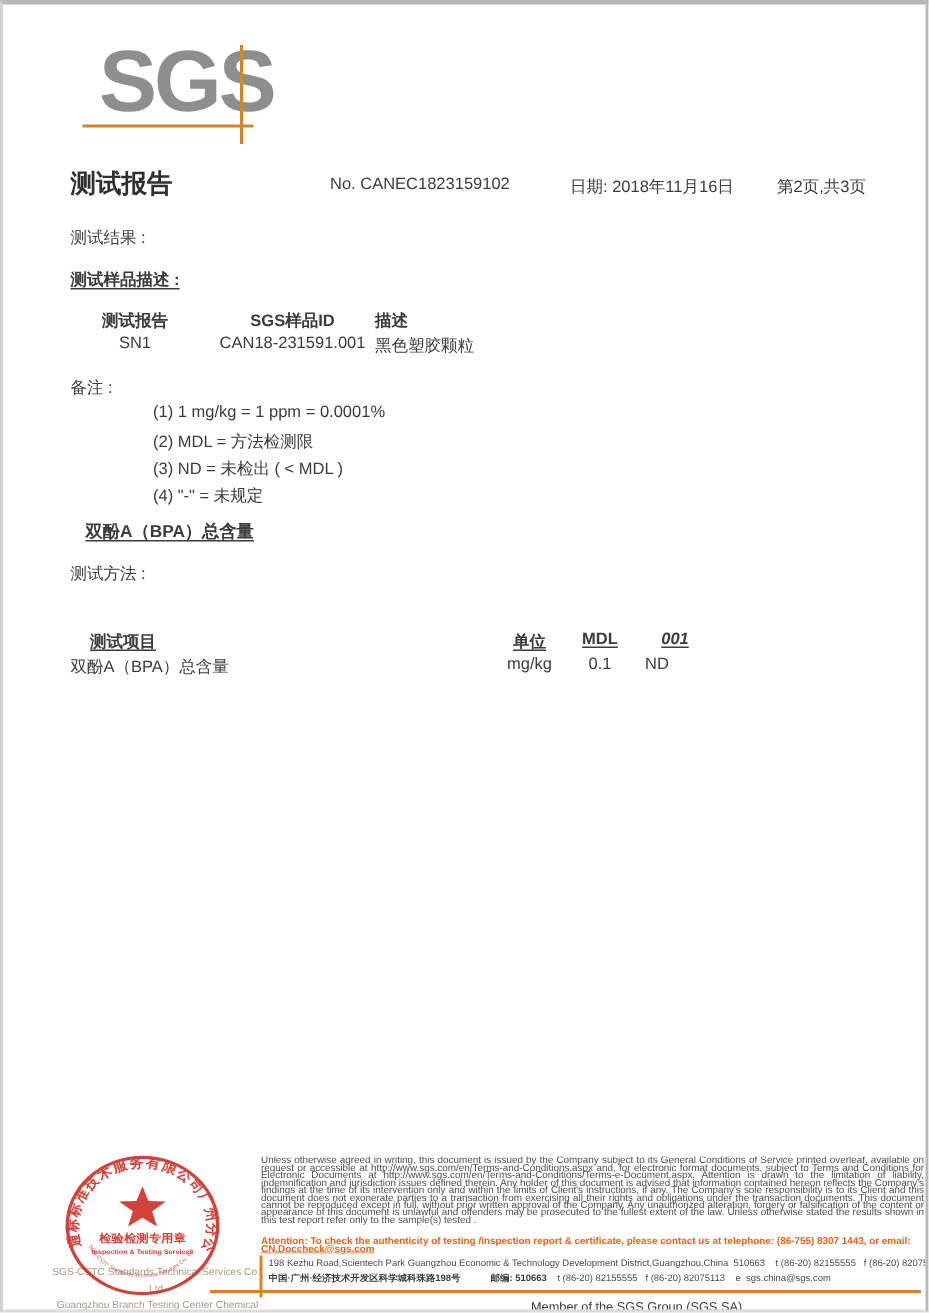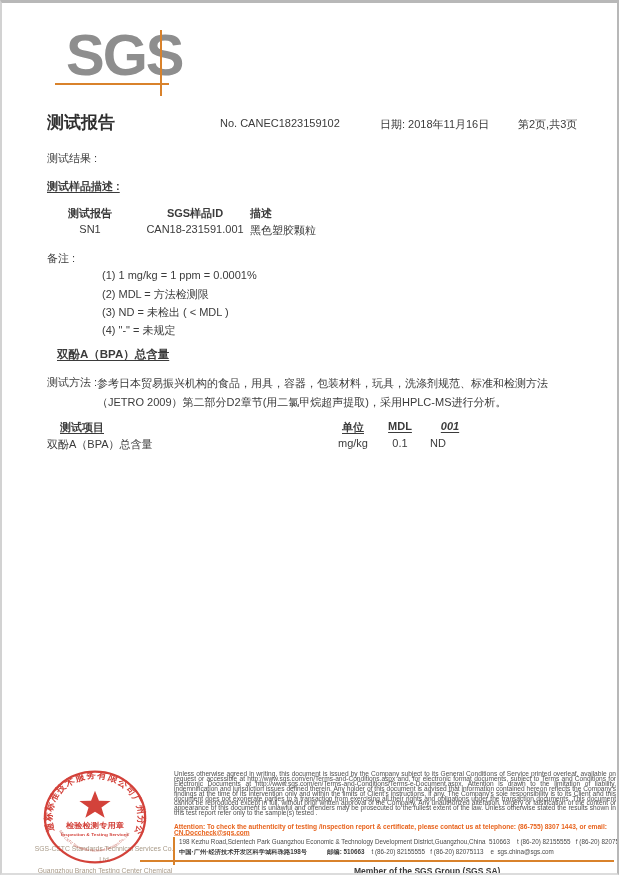--- a/index.html
+++ b/index.html
@@ -62,21 +62,21 @@
   .addr-wrap{left:177px;width:438px;height:11px;overflow:hidden;}
   .addr1{top:836px;}
   .addr2{top:846px;}
   .addr-inner{width:876px;font-size:12.6px;line-height:12px;color:#4a4a4a;
     transform:scale(.5);transform-origin:0 0;white-space:pre;display:flex;}
   .addr-inner span{white-space:pre;}
   .gap14{margin-left:14px;}
   .gap40{margin-left:40px;}
   .cnbold{font-weight:bold;color:#3a3a3a;}
   .footer-hline{left:138px;top:857px;width:474px;height:2px;background:#d9822b;}
-  .member-line{left:352px;top:863px;font-size:8.5px;color:#3a3a3a;font-weight:bold;}
+  .member-line{left:352px;top:863px;font-size:8.5px;color:#3a3a3a;}
   .u{text-decoration:underline;}
 </style>
 </head>
 <body>
 
 <div class="page">
 
   <div class="abs logo-text">SGS</div>
   <div class="abs logo-hline"></div>
   <div class="abs logo-vline"></div>
@@ -97,21 +97,20 @@
   <div class="abs s-c3 t11">黑色塑胶颗粒</div>
 
   <div class="abs notes-label t11">备注 :</div>
   <div class="abs note t11" style="top:266px">(1) 1 mg/kg = 1 ppm = 0.0001%</div>
   <div class="abs note t11" style="top:284px">(2) MDL = 方法检测限</div>
   <div class="abs note t11" style="top:302px">(3) ND = 未检出 ( &lt; MDL )</div>
   <div class="abs note t11" style="top:320px">(4) "-" = 未规定</div>
 
   <div class="abs bpa-heading bold und">双酚A（BPA）总含量</div>
   <div class="abs method-label t11">测试方法 :</div>
-  <div class="abs method-text t11">参考日本贸易振兴机构的食品，用具，容器，包装材料，玩具，洗涤剂规范、标准和检测方法（JETRO 2009）第二部分D2章节(用二氯甲烷超声提取)，采用HPLC-MS进行分析。</div>
 
   <div class="abs r-h1 t11 bold und">测试项目</div>
   <div class="abs r-h2 t11 bold und ctr">单位</div>
   <div class="abs r-h3 t11 bold und ctr">MDL</div>
   <div class="abs r-h4 t11 bold und ital ctr">001</div>
   <div class="abs r-c1 t11">双酚A（BPA）总含量</div>
   <div class="abs r-c2 t11 ctr">mg/kg</div>
   <div class="abs r-c3 t11 ctr">0.1</div>
   <div class="abs r-c4 t11 ctr">ND</div>
 

